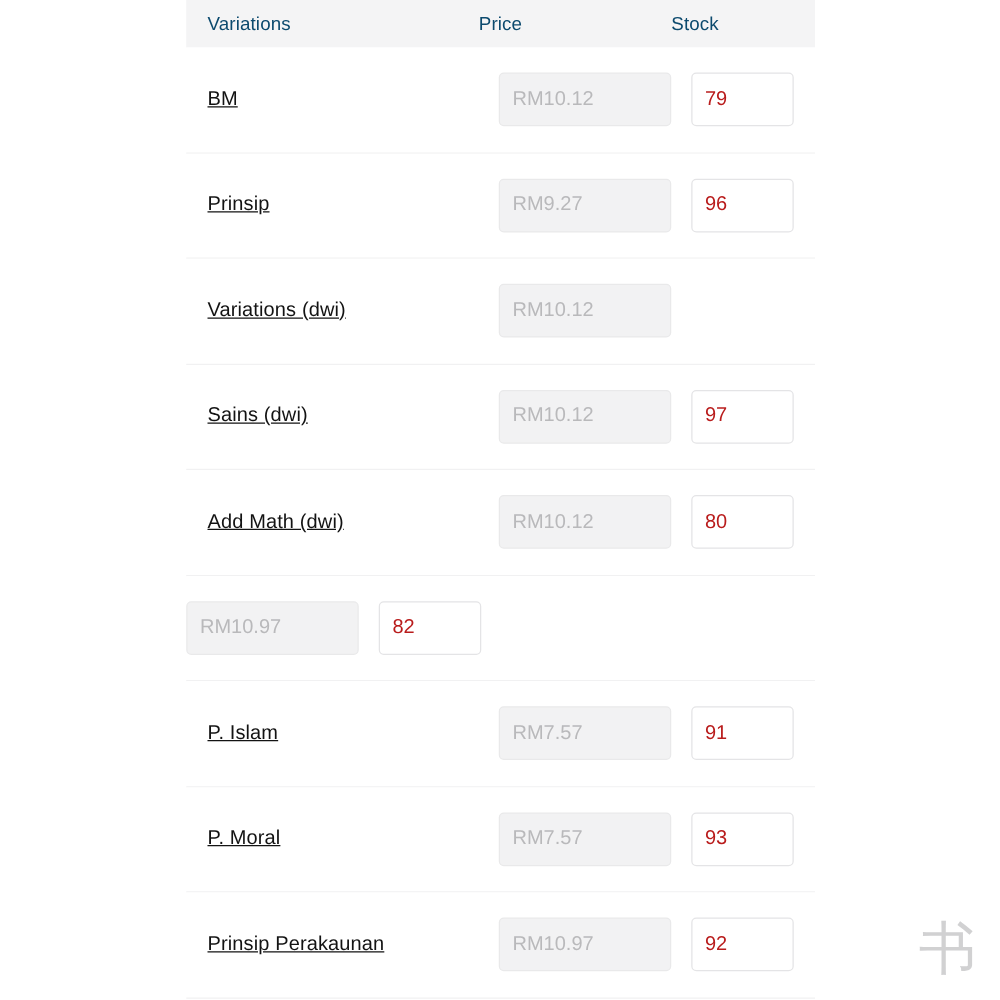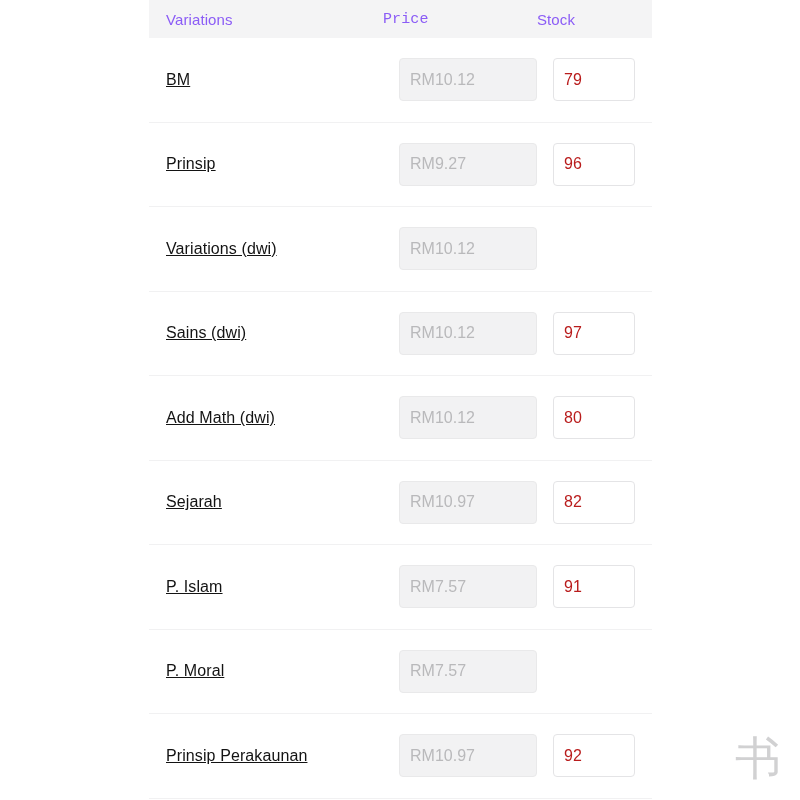--- a/index.html
+++ b/index.html
@@ -34,27 +34,27 @@
 
   
   .table-head {
     display: flex;
     align-items: center;
     height: 38px;
     background: #f4f4f5;
   }
   .th {
     font-size: 15px;
-    color: #8b5cf6;
+    color: #0c4a6e;
     font-weight: 400;
     letter-spacing: 0.1px;
     line-height: 1;
   }
   .th.col-variations { width: 234px; padding-left: 17px; box-sizing: border-box; }
-  .th.col-price      { width: 154px; font-family: Liberation Mono, monospace; }
+  .th.col-price      { width: 154px; }
   .th.col-stock      { width: 98px; }
 
   
   .rows { display: block; }
 
   .row {
     display: flex;
     align-items: center;
     height: 84.5px;
     border-bottom: 1px solid #f1f1f2;
@@ -182,21 +182,20 @@
         <div class="row">
           <div class="cell-variation">Add Math (dwi)</div>
           <div class="cell-price">
             <input type="text" class="price-input" placeholder="RM10.12" style="">
           </div>
           <div class="cell-stock">
             <input type="text" class="stock-input" value="80" style="">
           </div>
         </div>
         <div class="row">
-          <div class="cell-variation">Sejarah</div>
           <div class="cell-price">
             <input type="text" class="price-input" placeholder="RM10.97" style="">
           </div>
           <div class="cell-stock">
             <input type="text" class="stock-input" value="82" style="">
           </div>
         </div>
         <div class="row">
           <div class="cell-variation">P. Islam</div>
           <div class="cell-price">
@@ -204,20 +203,23 @@
           </div>
           <div class="cell-stock">
             <input type="text" class="stock-input" value="91" style="">
           </div>
         </div>
         <div class="row">
           <div class="cell-variation">P. Moral</div>
           <div class="cell-price">
             <input type="text" class="price-input" placeholder="RM7.57" style="">
           </div>
+          <div class="cell-stock">
+            <input type="text" class="stock-input" value="93" style="">
+          </div>
         </div>
         <div class="row">
           <div class="cell-variation">Prinsip Perakaunan</div>
           <div class="cell-price">
             <input type="text" class="price-input" placeholder="RM10.97" style="">
           </div>
           <div class="cell-stock">
             <input type="text" class="stock-input" value="92" style="">
           </div>
         </div>

